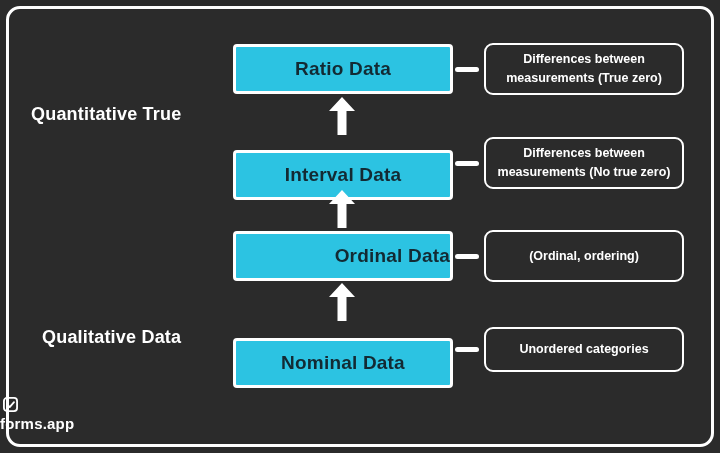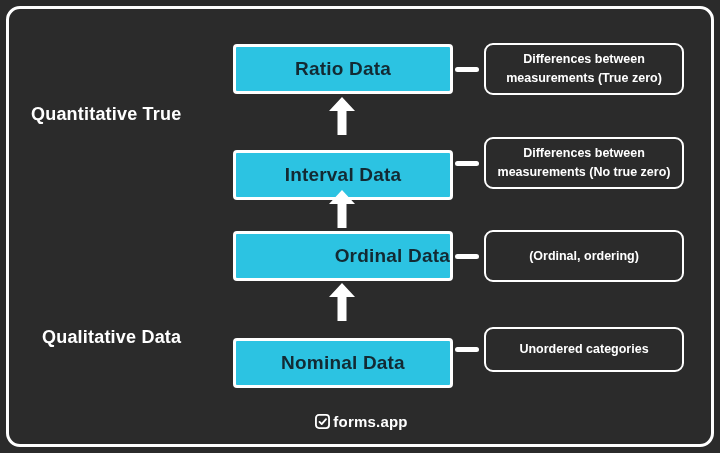--- a/index.html
+++ b/index.html
@@ -77,22 +77,22 @@
     left: 329px;
     width: 26px;
     height: 38px;
   }
   .footer {
     position: absolute;
     left: 0;
     right: 0;
     bottom: 21px;
     display: flex;
-    align-items: center;
     justify-content: center;
+    flex-direction: column;
   }
   .footer .brand-text {
     color: #ffffff;
     font-weight: bold;
     font-size: 15px;
     letter-spacing: 0.2px;
   }
 </style>
 </head>
 <body>

